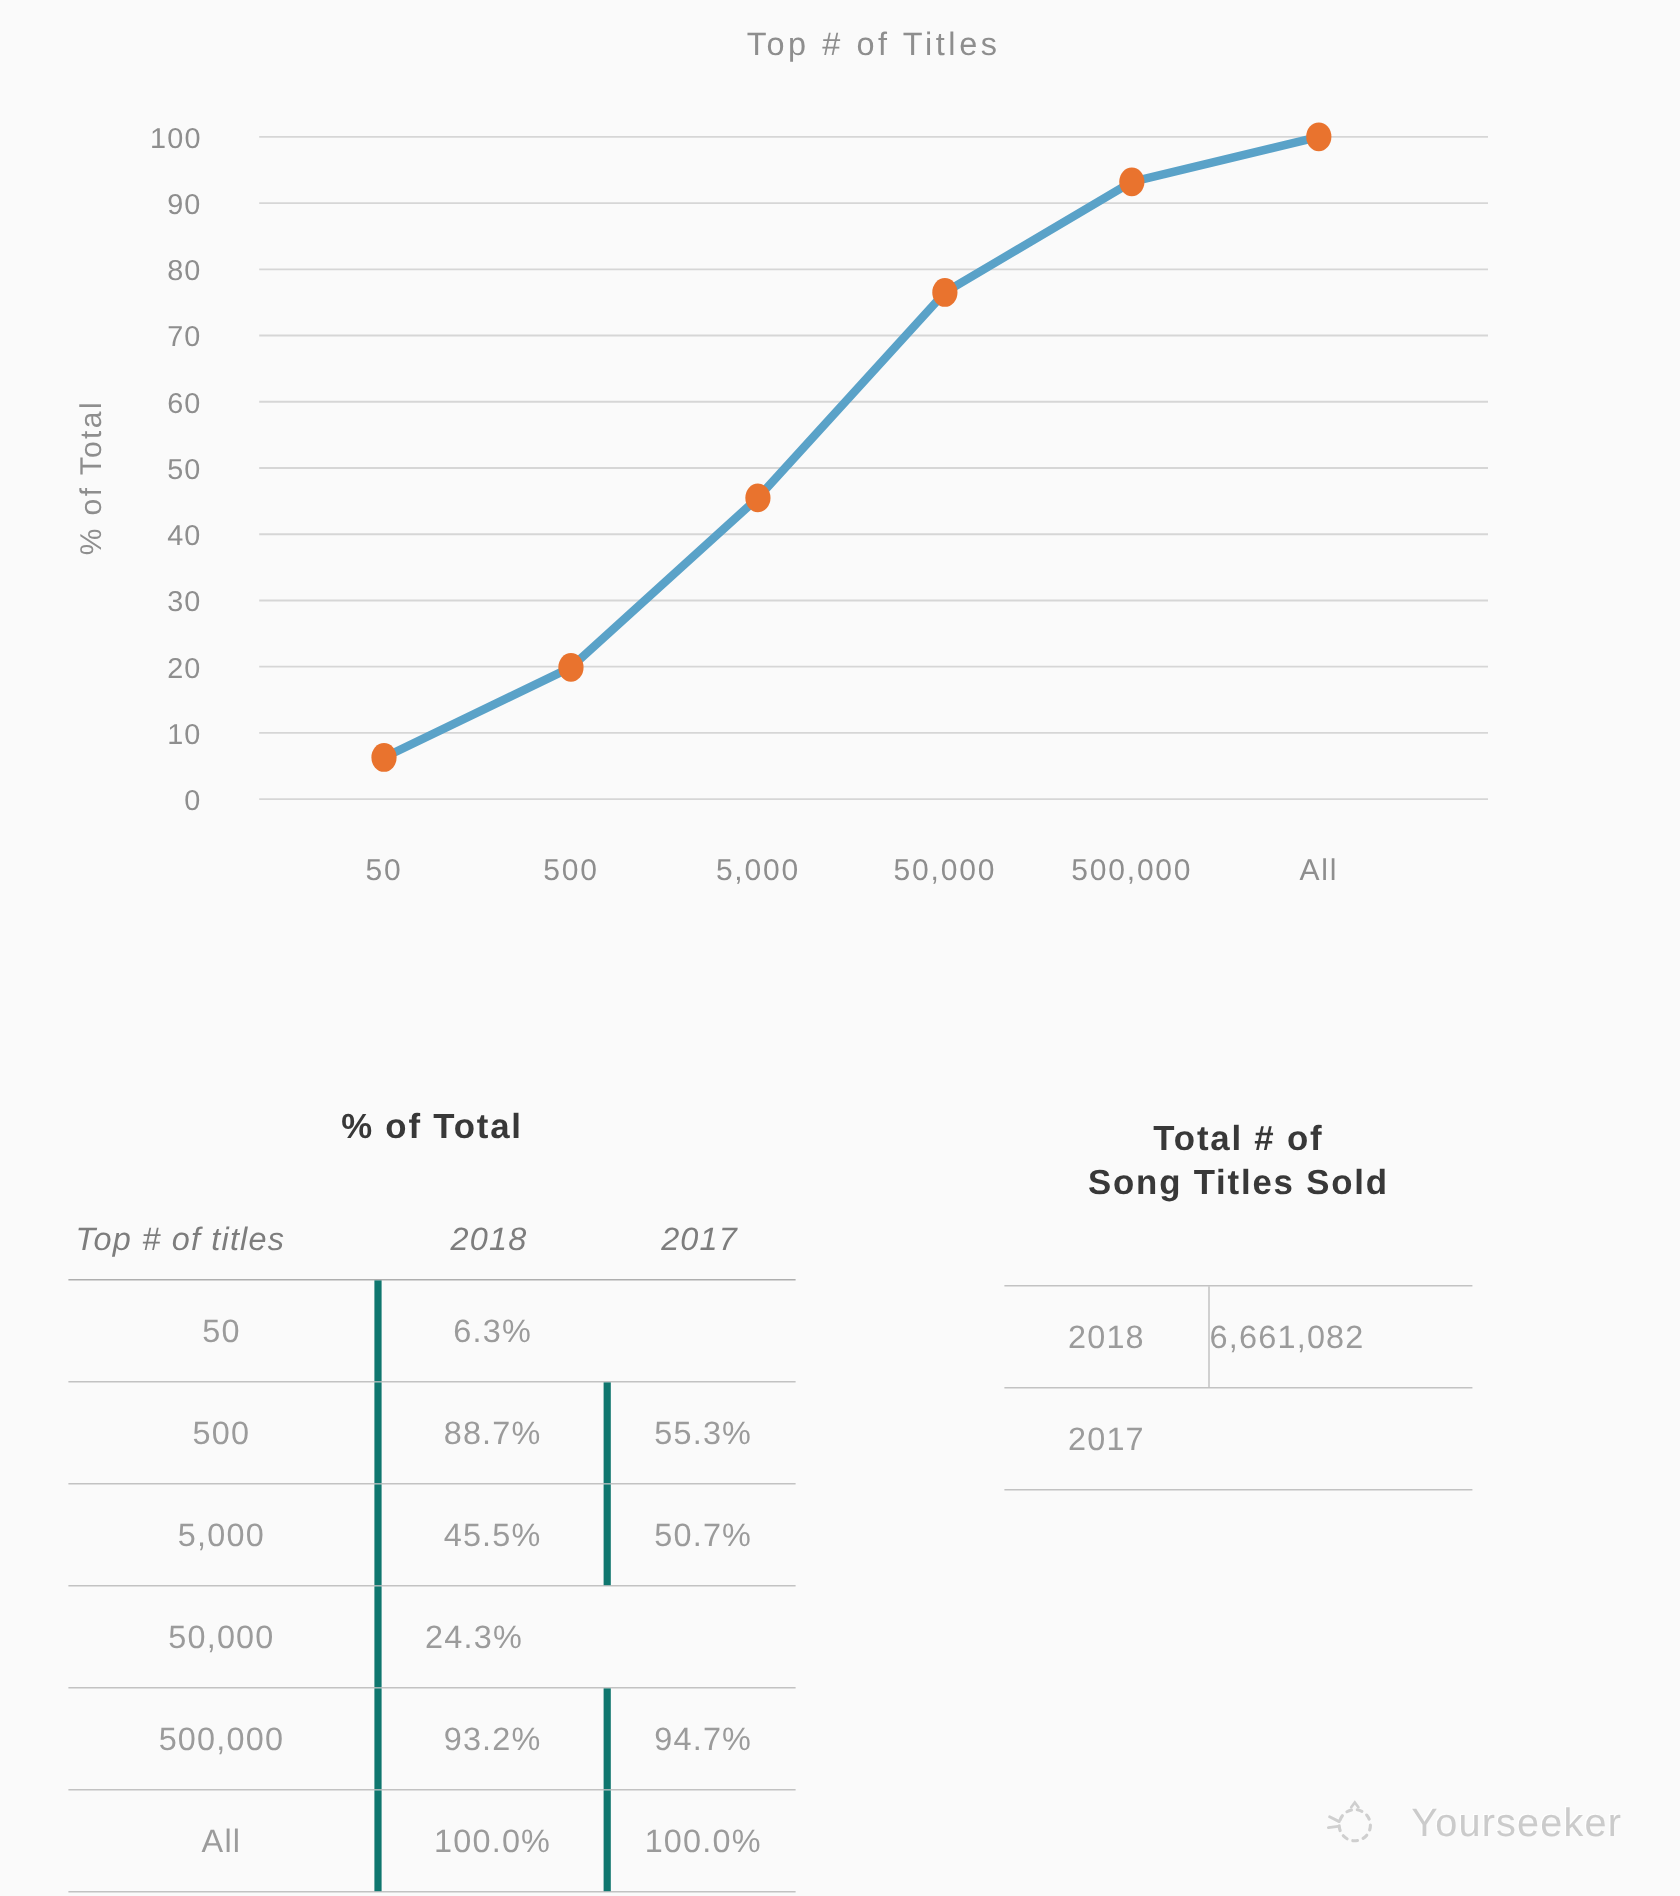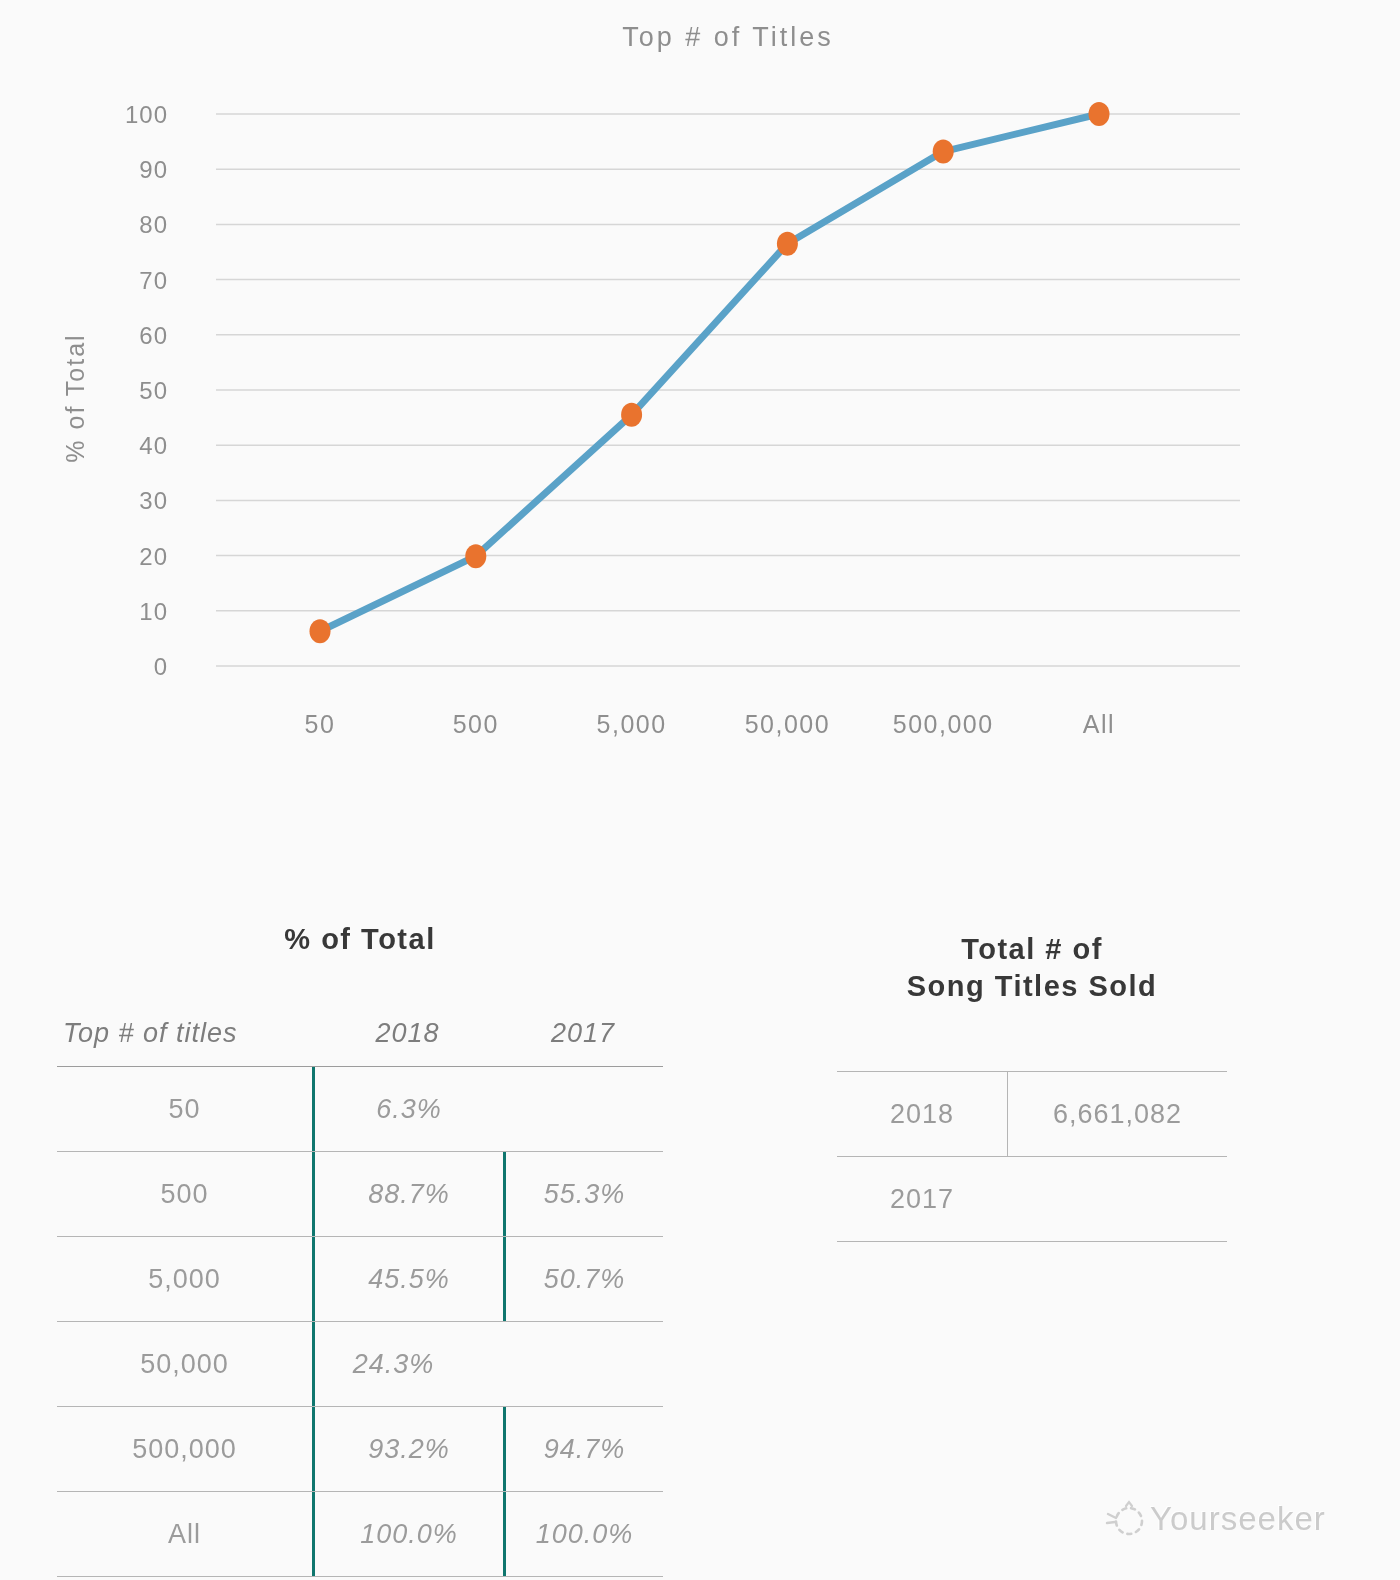--- a/index.html
+++ b/index.html
@@ -52,36 +52,36 @@
   .trow {
     display: flex;
     align-items: center;
     height: 84px;
     border-bottom: 1px solid #b5b5b5;
     font-size: 27px;
     color: #9b9b9b;
     letter-spacing: 1px;
   }
   .trow .c1 { text-align: center; padding-left: 0; }
-  .trow .c2, .trow .c3 { border-left: 3px solid #0f766e; height: 84px; line-height: 84px; font-style: italic; }
+  .trow .c2, .trow .c3 { border-left: 6px solid #0f766e; height: 84px; line-height: 84px; }
   .t2 { position: absolute; left: 837px; top: 921px; width: 390px; margin-top: 10px; }
   .t2-body { margin-top: 66px; border-top: 1px solid #b5b5b5; }
   .t2 .trow .k { width: 170px; box-sizing: border-box; text-align: center; }
   .t2 .trow .v {
-    width: 220px; box-sizing: border-box; text-align: center;
+    width: 220px; box-sizing: border-box; text-align: left;
     border-left: 1px solid #b5b5b5; height: 84px; line-height: 84px;
   }
   
   .wm {
     position: absolute;
     left: 1104px;
     top: 1496px;
     display: flex;
     align-items: center;
-    gap: 0;
+    gap: 26px;
     color: #cbcbcb;
   }
   .wm-text {
     font-size: 33px;
     letter-spacing: 1px;
     color: #cbcbcb;
     text-shadow: -1px -1px 0 rgba(255,255,255,0.9);
   }
 </style>
 </head>

